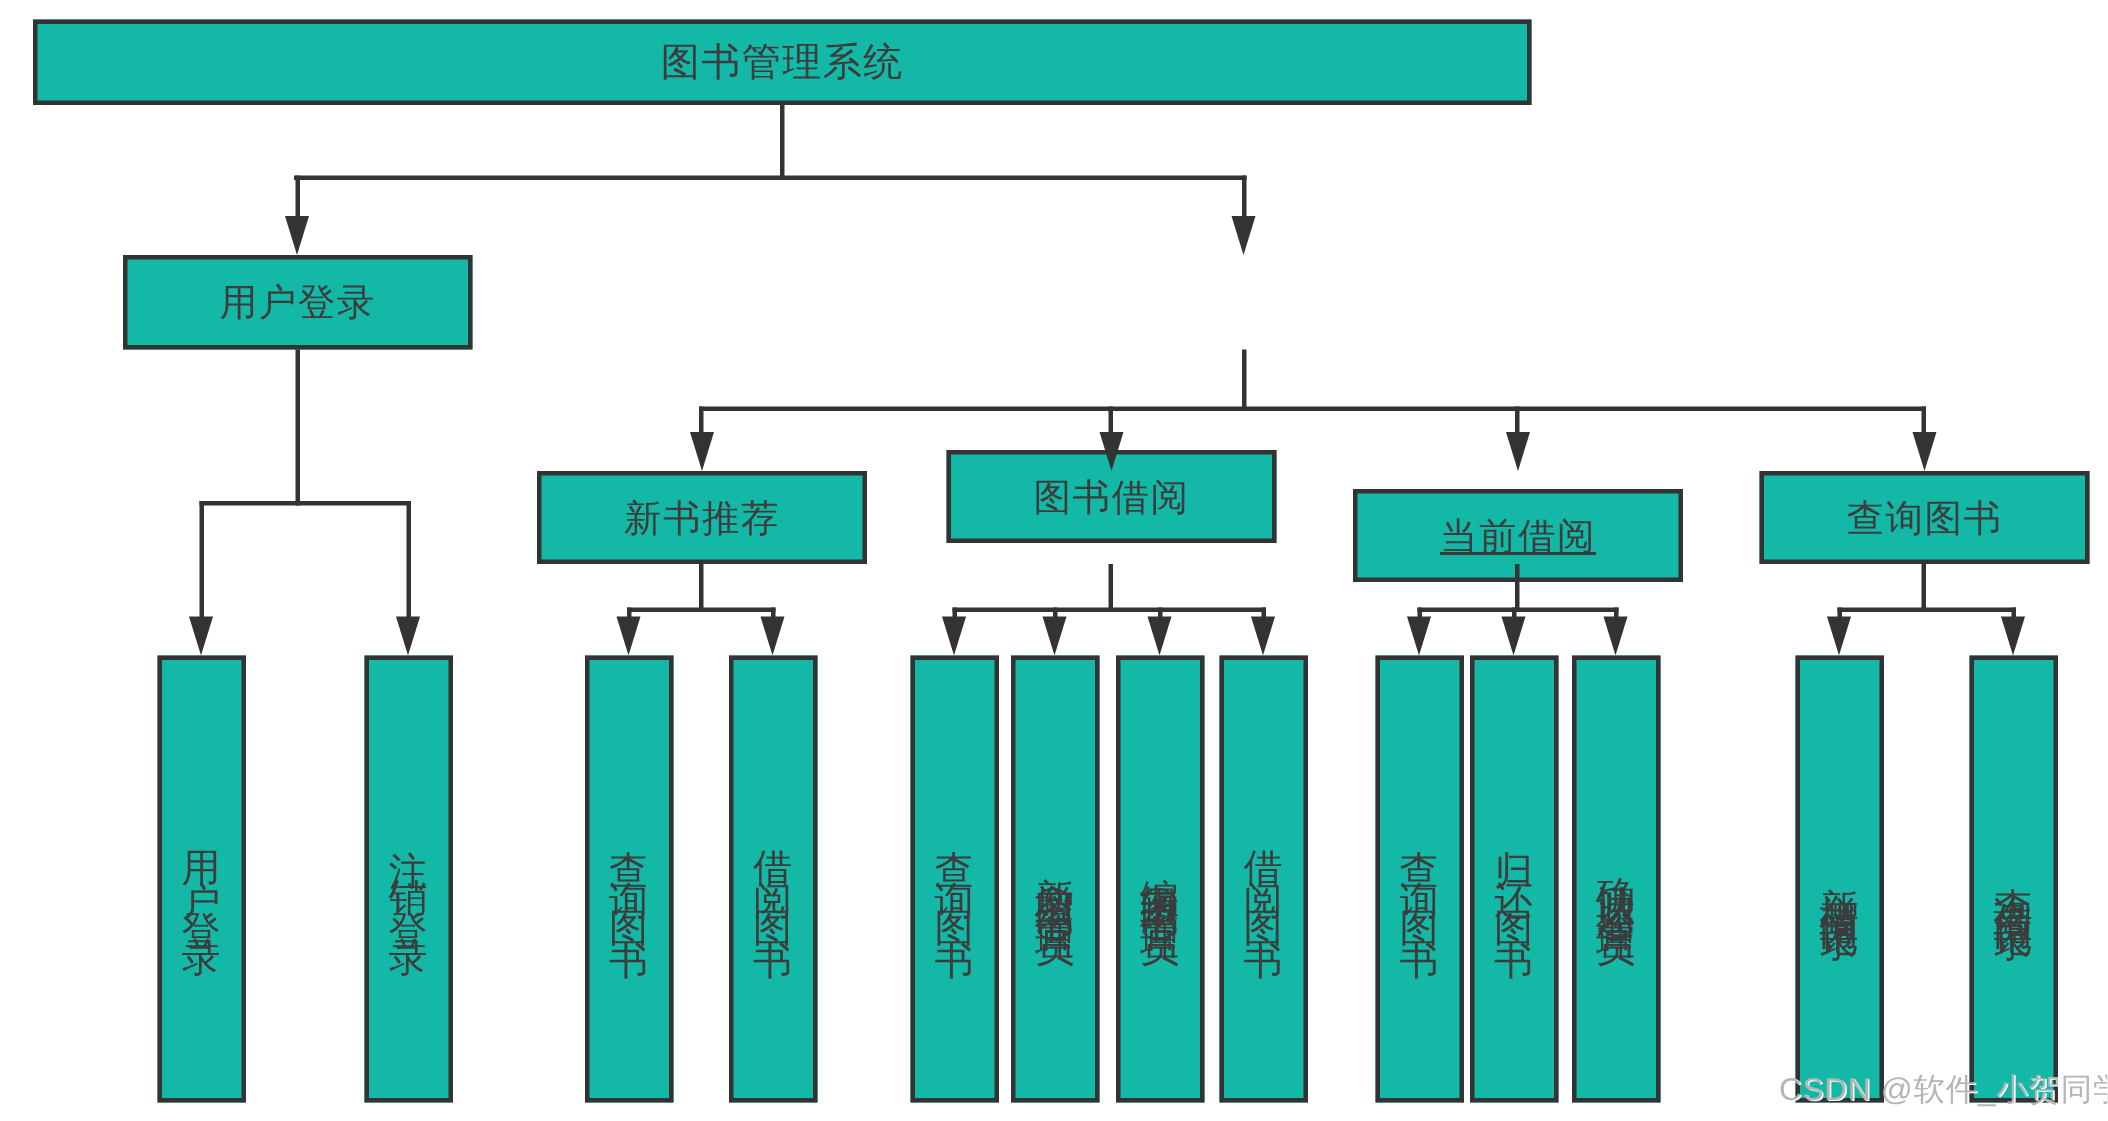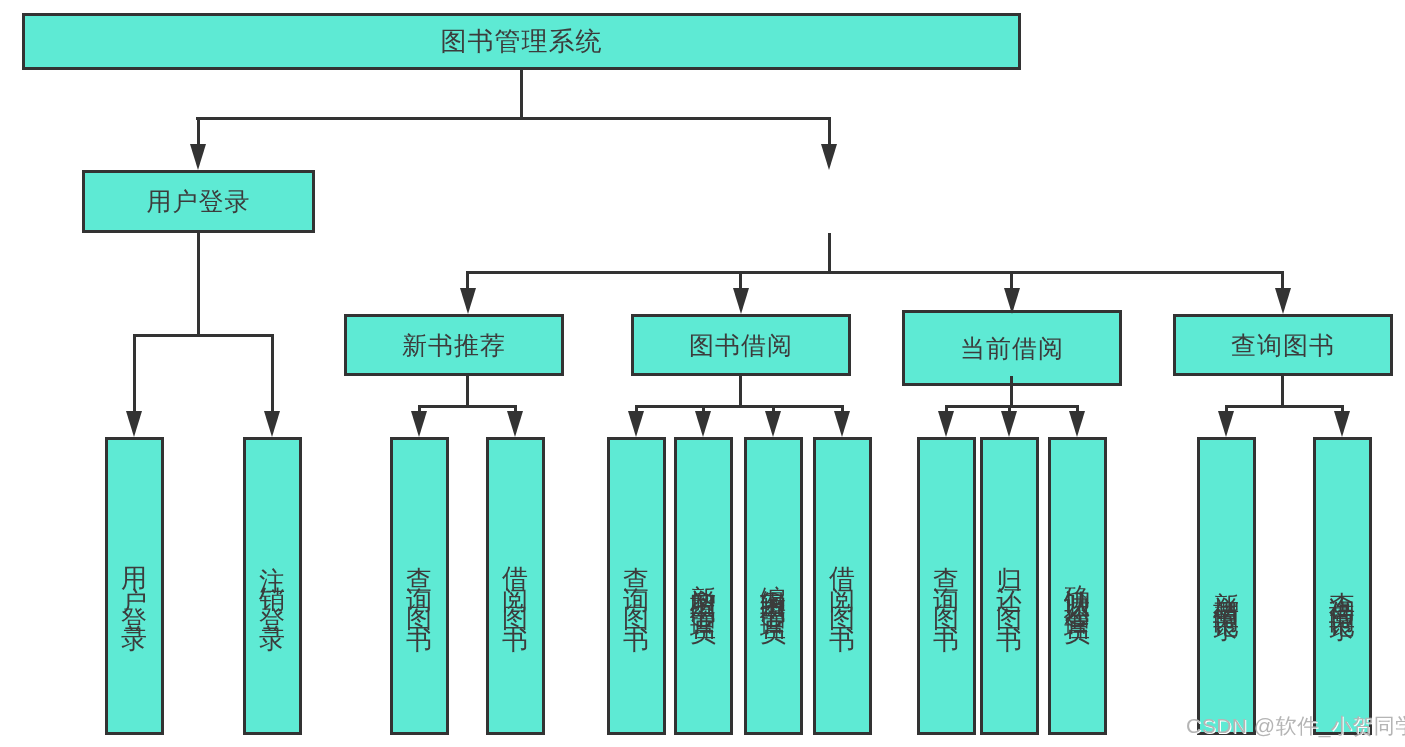--- a/index.html
+++ b/index.html
@@ -1,21 +1,21 @@
 <!DOCTYPE html>
 <html><head>
 <meta charset="utf-8">
 <style>
   html,body{margin:0;padding:0;background:#fff;}
   #stage{
     position:relative;width:1405px;height:747px;background:#ffffff;overflow:hidden;
     font-family:"Liberation Sans", sans-serif;color:#3c3c3c;
   }
   .box{
-    position:absolute;box-sizing:border-box;border:3px solid #333333;background:#5eead4;
+    position:absolute;box-sizing:border-box;border:3px solid #333333;background:#14b8a6;
     display:flex;align-items:center;justify-content:center;text-align:center;
   }
   .hlabel{font-size:25px;letter-spacing:1px;}
   .root-label{font-size:26px;letter-spacing:1px;}
   .vtext{
     writing-mode:vertical-rl;text-orientation:mixed;
     font-size:26px;line-height:1;display:block;
   }
   .ls-wide{letter-spacing:20px;}
   .ls-tight{letter-spacing:5px;}
@@ -38,27 +38,27 @@
 <div id="stage">
 
   <div class="box" style="left:22px;top:13px;width:999px;height:57px;">
     <span class="root-label">图书管理系统</span>
   </div>
 
   <div class="box" style="left:82px;top:170px;width:233px;height:63px;">
     <span class="hlabel">用户登录</span>
   </div>
 
-  <div class="box" style="left:344px;top:314px;width:220px;height:62px;">
+  <div class="box" style="left:358px;top:314px;width:220px;height:62px;">
     <span class="hlabel">新书推荐</span>
   </div>
-  <div class="box" style="left:631px;top:314px;width:220px;height:62px;">
+  <div class="box" style="left:631px;top:300px;width:220px;height:62px;">
     <span class="hlabel">图书借阅</span>
   </div>
-  <div class="box" style="left:902px;top:310px;width:220px;height:76px;">
+  <div class="box" style="left:902px;top:326px;width:220px;height:62px;text-decoration:underline;">
     <span class="hlabel">当前借阅</span>
   </div>
   <div class="box" style="left:1173px;top:314px;width:220px;height:62px;">
     <span class="hlabel">查询图书</span>
   </div>
 
   <div class="box" style="left:105px;top:437px;width:59px;height:298px;">
     <span class="vtext ls-wide">用户登录</span>
   </div>
   <div class="box" style="left:243px;top:437px;width:59px;height:298px;">

